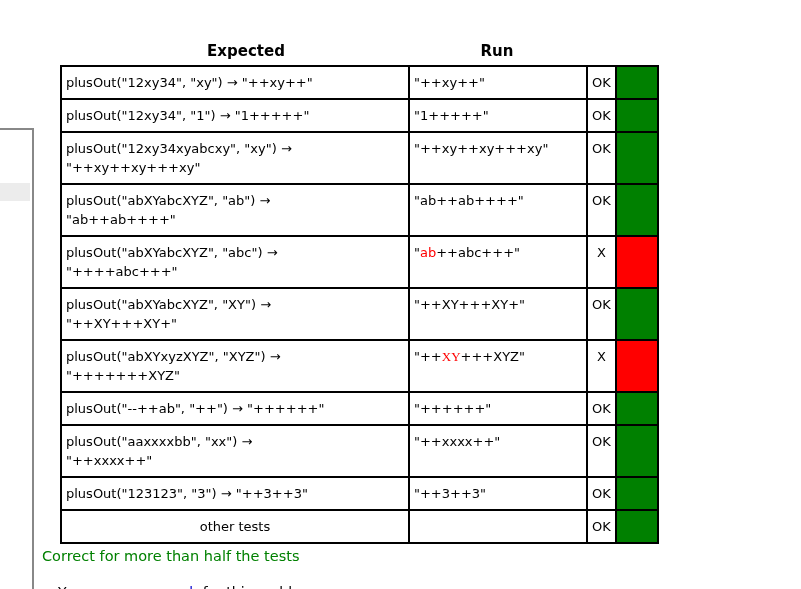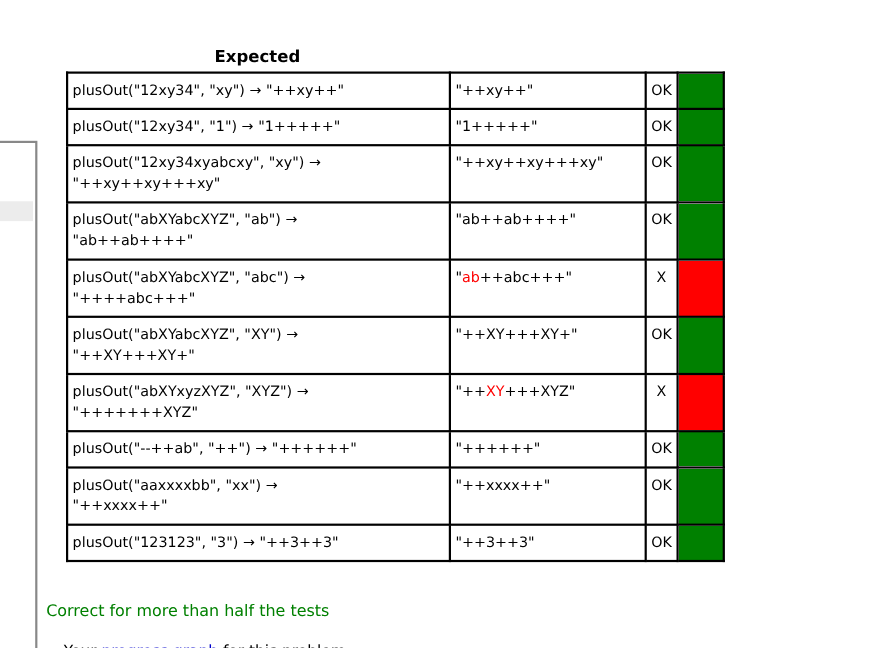--- a/index.html
+++ b/index.html
@@ -37,21 +37,21 @@
     height: 23px;
   }
   .col-header {
     position: absolute;
     top: 0;
     font-weight: bold;
     font-size: 15px;
     color: #000;
     text-align: center;
   }
-  .col-header.expected { left: 0; width: 348px; text-align: center; }
+  .col-header.expected { left: 12px; width: 348px; text-align: center; }
   .col-header.run      { left: 348px; width: 178px; }
 
   table.results {
     border-collapse: collapse;
     table-layout: fixed;
   }
   table.results td {
     border: 2px solid #000000;
     padding: 6px 4px;
     font-size: 13px;
@@ -87,20 +87,21 @@
 </style>
 </head>
 <body>
 
 <div class="editor-panel"></div>
 <div class="editor-band"></div>
 
 <div class="results-wrap">
   <div class="col-headers">
     <div class="col-header expected">Expected</div>
+    <div class="col-header run">Run</div>
   </div>
   <table class="results">
     <tbody id="results-body">
         <tr>
           <td class="exp-cell">
             <div>plusOut("12xy34", "xy") → "++xy++"</div>
           </td>
           <td class="run-cell"><span>"++xy++"</span></td>
           <td class="status-cell">OK</td>
           <td class="result-cell" style="background: rgb(0, 128, 0);"></td>
@@ -147,21 +148,21 @@
           </td>
           <td class="run-cell"><span>"++XY+++XY+"</span></td>
           <td class="status-cell">OK</td>
           <td class="result-cell" style="background: rgb(0, 128, 0);"></td>
         </tr>
         <tr>
           <td class="exp-cell">
             <div>plusOut("abXYxyzXYZ", "XYZ") →</div>
             <div>"+++++++XYZ"</div>
           </td>
-          <td class="run-cell"><span>"++</span><span class="redtext" style="color: rgb(255, 0, 0);">XY</span><span>+++XYZ"</span></td>
+          <td class="run-cell"><span>"++</span><span class="redtext" style="color: rgb(255, 0, 0); font-family: Liberation Serif, serif;">XY</span><span>+++XYZ"</span></td>
           <td class="status-cell">X</td>
           <td class="result-cell" style="background: rgb(255, 0, 0);"></td>
         </tr>
         <tr>
           <td class="exp-cell">
             <div>plusOut("--++ab", "++") → "++++++"</div>
           </td>
           <td class="run-cell"><span>"++++++"</span></td>
           <td class="status-cell">OK</td>
           <td class="result-cell" style="background: rgb(0, 128, 0);"></td>
@@ -173,20 +174,28 @@
           </td>
           <td class="run-cell"><span>"++xxxx++"</span></td>
           <td class="status-cell">OK</td>
           <td class="result-cell" style="background: rgb(0, 128, 0);"></td>
         </tr>
         <tr>
           <td class="exp-cell">
             <div>plusOut("123123", "3") → "++3++3"</div>
           </td>
           <td class="run-cell"><span>"++3++3"</span></td>
+          <td class="status-cell">OK</td>
+          <td class="result-cell" style="background: rgb(0, 128, 0);"></td>
+        </tr>
+        <tr>
+          <td class="exp-cell center">
+            <div>other tests</div>
+          </td>
+          <td class="run-cell"></td>
           <td class="status-cell">OK</td>
           <td class="result-cell" style="background: rgb(0, 128, 0);"></td>
         </tr>
       </tbody>
   </table>
 </div>
 
 <div class="result-message" style="color: rgb(0, 128, 0);">Correct for more than half the tests</div>
 <div class="partial-line">
   <span>Your </span><a style="color: rgb(0, 0, 204);">progress graph</a><span> for this problem</span>

